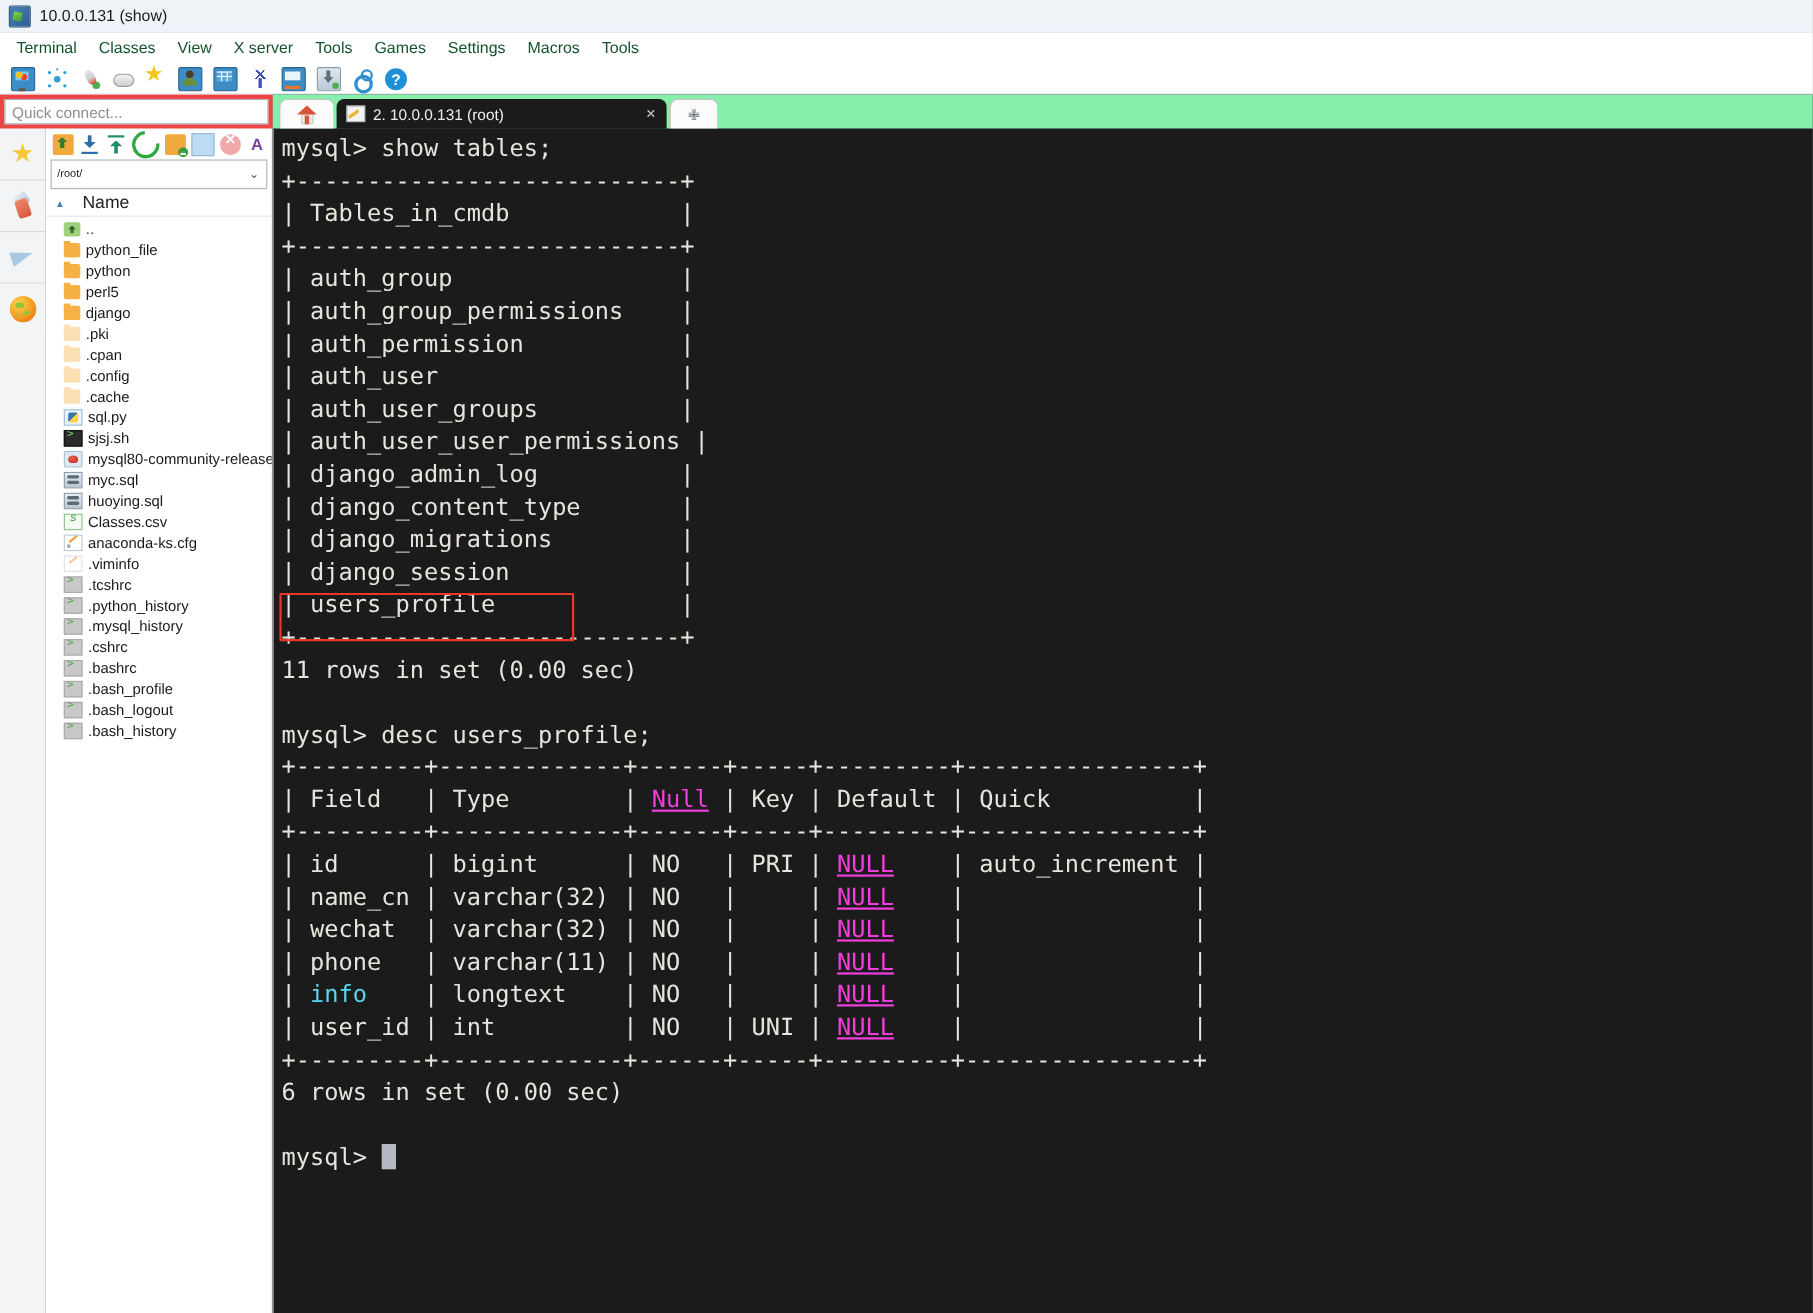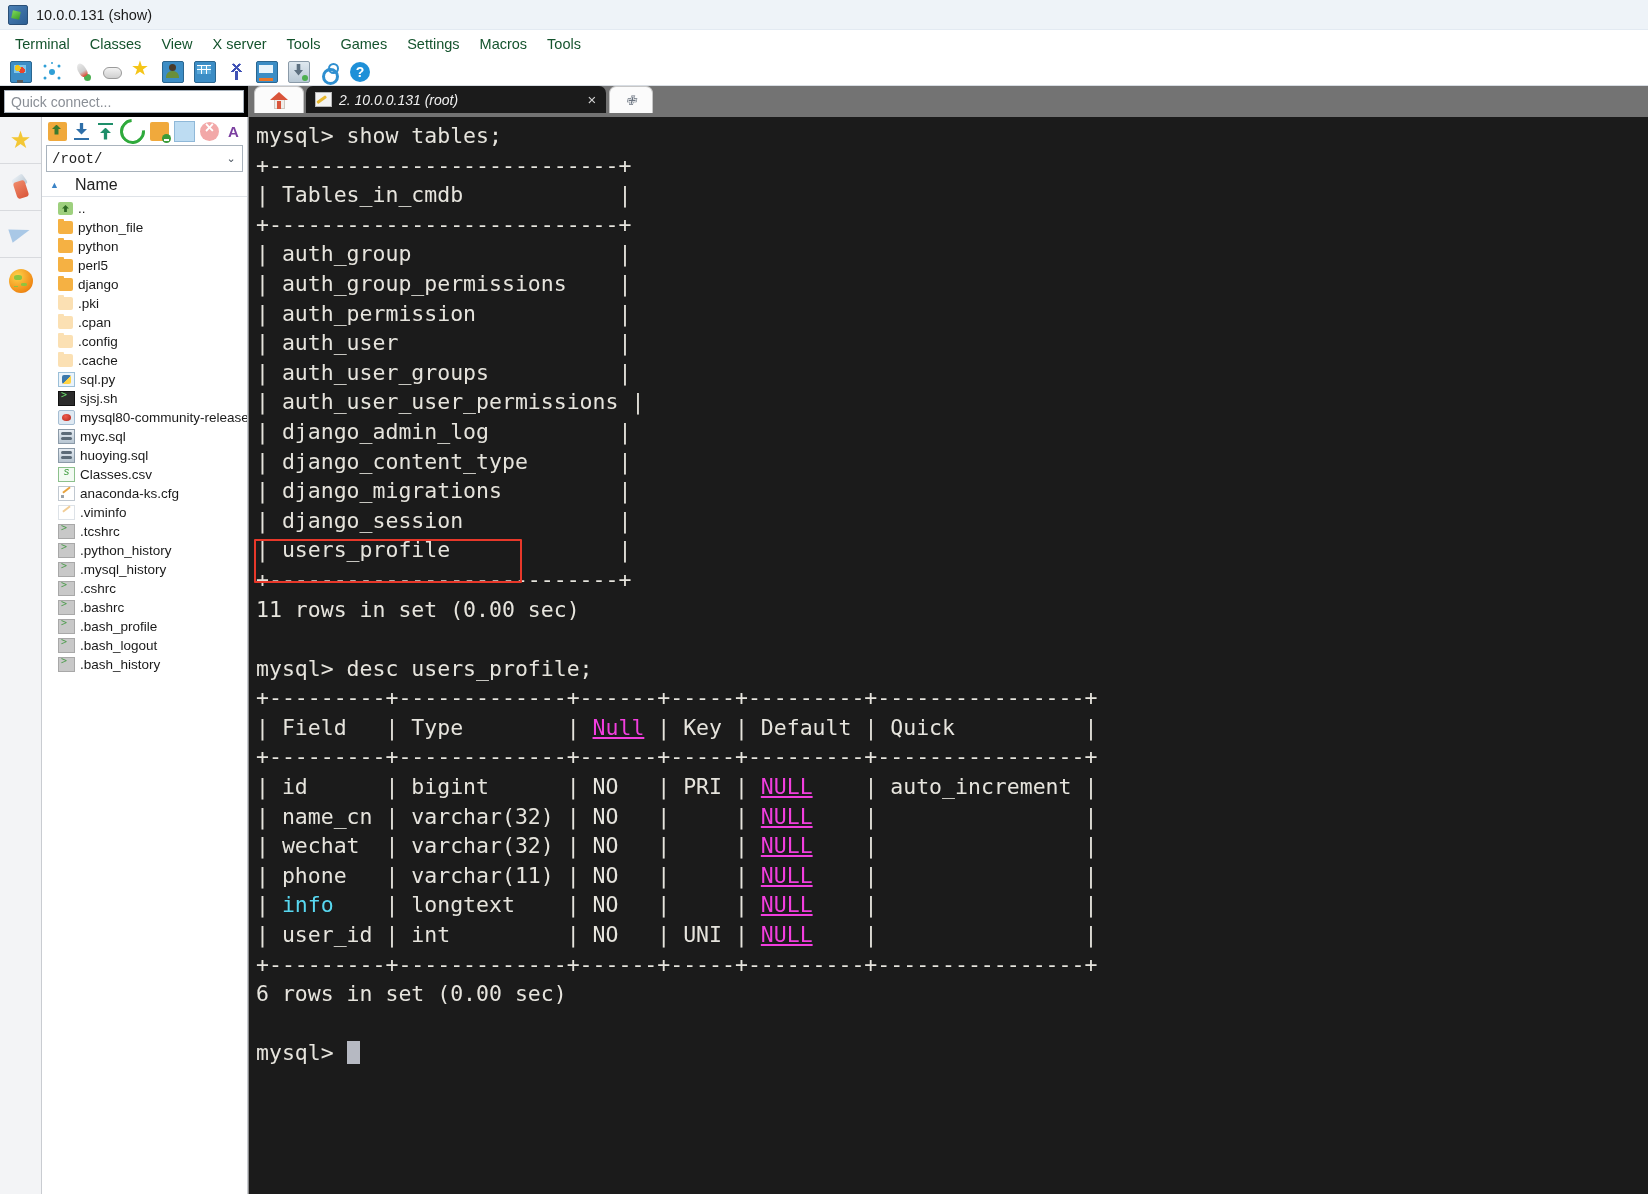--- a/index.html
+++ b/index.html
@@ -109,21 +109,21 @@
   .ic-help{background:#1e90d8;border-radius:50%;}
   .ic-help:after{content:"?";position:absolute;left:0;right:0;top:0;text-align:center;color:#fff;
      font-size:14px;font-weight:bold;line-height:20px;font-family:"Liberation Sans",sans-serif;}
 
   
   .body{display:flex;height:calc(1194px - 29px - 28px - 27px);}
 
   
   .leftcol{width:248px;flex:0 0 248px;display:flex;flex-direction:column;background:#ffffff;}
   .quickconnect{
-    height:31px;display:flex;align-items:center;padding:0 4px;background:#000000;
+    height:31px;display:flex;align-items:center;padding:0 4px;background:#ef4444;
   }
   .qc-input{
     flex:1;height:23px;border:1px solid #a9b3bd;background:#fff;
     font-size:14px;color:#8a8f96;padding:0 6px;line-height:23px;
     font-family:"Liberation Sans",sans-serif;box-sizing:border-box;
   }
   .left-main{display:flex;flex:1;min-height:0;}
 
   .sidetabs{
     width:41px;flex:0 0 41px;background:#f3f4f6;border-right:1px solid #c9ccd1;
@@ -168,21 +168,21 @@
      background:#3a9c3a;}
   .fpi-newfolder:before{content:"";position:absolute;right:0px;bottom:0px;width:5px;height:1.5px;background:#fff;
      box-shadow:0 0 0 0 #fff;z-index:2;}
   .fpi-newfile{background:#bddcf2;border:1px solid #8fb8d8;}
   .fpi-del{background:#f2a8a8;border-radius:50%;}
   .fpi-del:after{content:"×";position:absolute;left:0;right:0;top:-3px;text-align:center;color:#fff;font-size:16px;font-weight:bold;}
   .fpi-a{color:#7b3fa0;font-weight:bold;font-size:15px;line-height:19px;text-align:center;}
 
   .fp-path{height:27px;display:flex;align-items:center;border:1px solid #a9b3bd;margin:0 4px 2px 4px;
      box-sizing:border-box;background:#fff;}
-  .fp-path .p{flex:1;padding-left:5px;font-size:14px;color:#222;font-family:Liberation Mono, monospace;}
+  .fp-path .p{flex:1;padding-left:5px;font-size:10px;color:#222;}
   .fp-path .caret{width:22px;text-align:center;color:#4a5560;font-size:11px;}
 
   .fp-head{height:22px;display:flex;align-items:center;padding-left:8px;
      border-bottom:1px solid #dfe3e8;}
   .fp-head .sorticon{color:#3b83c6;font-size:9px;margin-right:16px;}
   .fp-head .lbl{font-size:16px;color:#222;}
 
   .fp-list{flex:1;overflow:hidden;padding-top:2px;}
   .frow{height:19px;display:flex;align-items:center;padding-left:16px;white-space:nowrap;}
   .frow .fn{font-size:13.5px;color:#1a1a1a;}
@@ -212,21 +212,21 @@
      transform:rotate(-38deg);box-shadow:0 0 0 0;}
   .fico-cfg:before{content:"";position:absolute;left:2px;bottom:2px;width:3px;height:3px;background:#9aa3ab;}
   .fico-cfg-pale{background:#ffffff;border:1px solid #dde2e7;}
   .fico-cfg-pale:after{content:"";position:absolute;left:3px;top:2px;width:9px;height:2px;background:#f1cd96;
      transform:rotate(-38deg);}
   .fico-shgray{background:#c8c8c8;border:1px solid #a8a8a8;}
   .fico-shgray:after{content:">";position:absolute;left:2px;top:-3px;color:#4e9c4e;font-size:10px;font-family:"DejaVu Sans Mono",monospace;}
 
   
   .rightcol{flex:1;min-width:0;display:flex;flex-direction:column;background:#1b1b1b;}
-  .tabstrip{height:31px;background:#737373;display:flex;align-items:flex-start;padding-left:6px;font-style:italic;}
+  .tabstrip{height:31px;background:#86efac;display:flex;align-items:flex-end;padding-left:6px;}
   .tab{
     height:27px;display:flex;align-items:center;
     border-radius:7px 7px 0 0;position:relative;box-sizing:border-box;
   }
   .tab-home{
     width:50px;justify-content:center;background:#fbfbfb;border:1px solid #c6c6c6;border-bottom:none;
   }
   .home-ico{width:19px;height:17px;position:relative;}
   .home-ico:after{content:"";position:absolute;left:0;top:0;width:0;height:0;
      border-left:9.5px solid transparent;border-right:9.5px solid transparent;border-bottom:8px solid #d9543a;}

